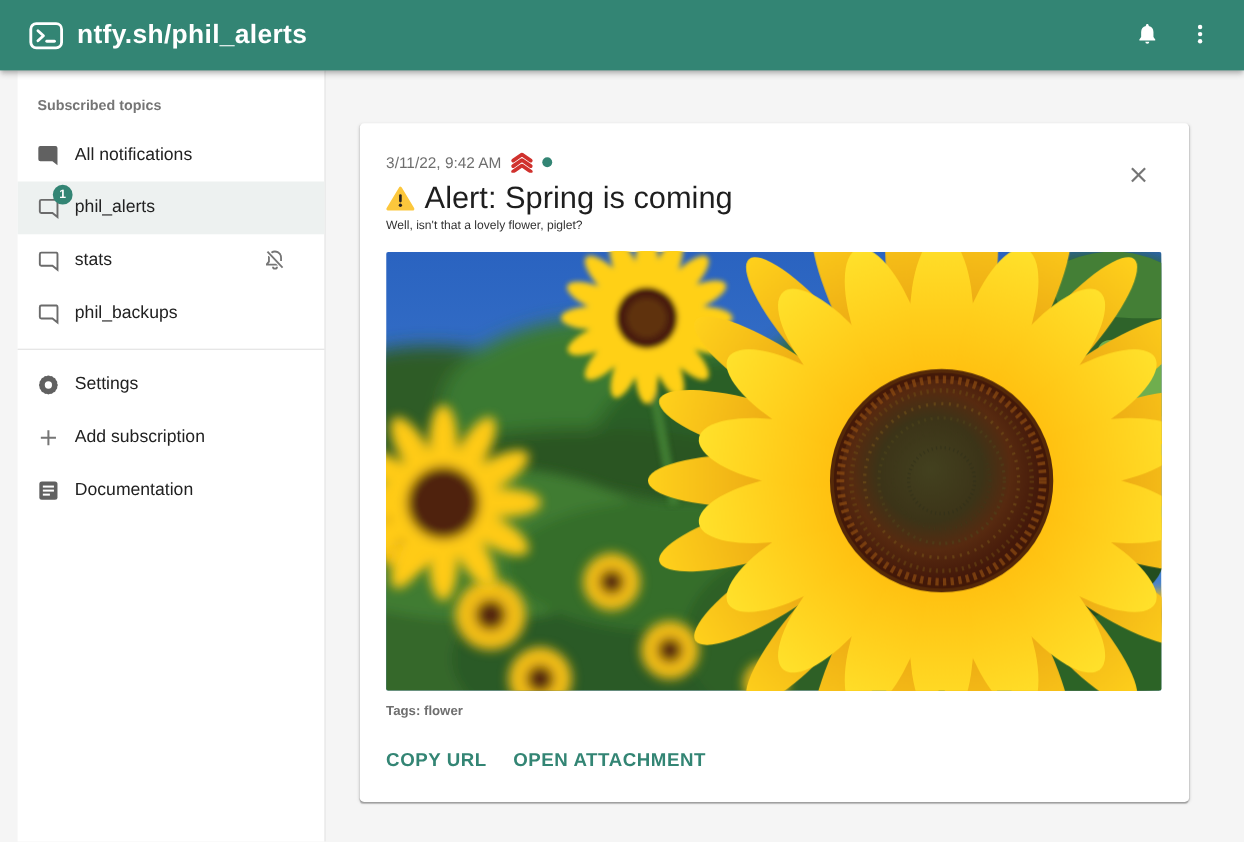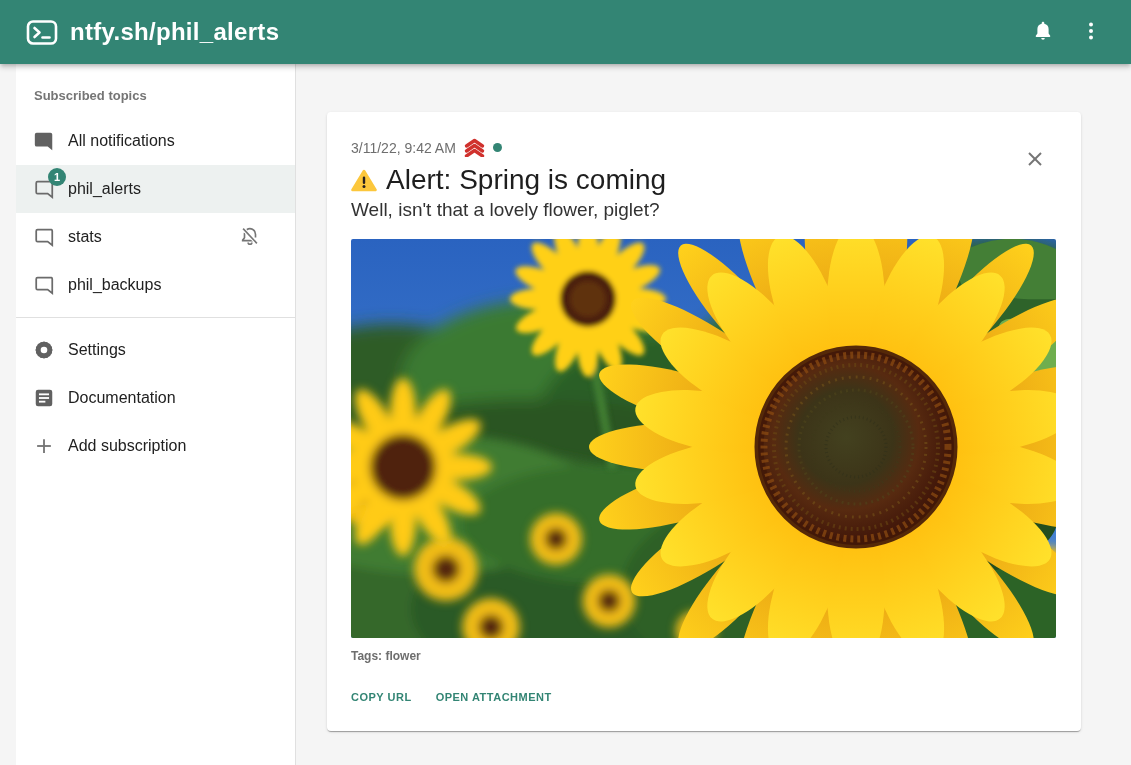--- a/index.html
+++ b/index.html
@@ -50,27 +50,27 @@
     box-shadow:0 2px 1px -1px rgba(0,0,0,.2), 0 1px 1px 0 rgba(0,0,0,.14), 0 1px 3px 0 rgba(0,0,0,.12);
     padding:26px 24px 24px 24px;
   }
   .close-btn {
     position:absolute; top:28px; right:26px; width:40px; height:40px; border:none;
     background:transparent; cursor:pointer; display:flex; align-items:center; justify-content:center; border-radius:50%;
   }
   .meta { display:flex; align-items:center; gap:7px; font-size:14px; color:#6e6e6e; }
   .unread-dot { width:9px; height:9px; border-radius:50%; background:#338574; display:inline-block; }
   .card h2 { margin-top:7px; font-size:28px; font-weight:400; color:#1e1e1e; display:flex; align-items:center; gap:9px; }
-  .card .body { margin-top:3px; font-size:19px; color:#323232; }
+  .card .body { margin-top:3px; font-size:11px; color:#323232; }
   .attachment { width:705px; height:399px; margin-top:18px; border-radius:2px; overflow:hidden; line-height:0; cursor:pointer; }
   .tags { margin-top:11px; font-size:12px; color:#6e6e6e;font-weight:bold; }
   .actions { margin-top:24px; display:flex; gap:24px; }
   .actions button {
     border:none; background:transparent; color:#338574; font-family:"Liberation Sans",sans-serif;
-    font-size:11px; font-weight:700; letter-spacing:.5px; cursor:pointer; padding:4px 0;
+    font-size:17px; font-weight:700; letter-spacing:.5px; cursor:pointer; padding:4px 0;
   }
 </style>
 </head>
 <body>
 
 <header class="appbar">
   <span class="logo">
     <svg width="32" height="27" viewBox="0 0 32 27">
       <rect x="2" y="2.5" width="28" height="22" rx="5" fill="none" stroke="#fff" stroke-width="2.6"></rect>
       <polyline points="8.5,9 13.5,13.5 8.5,18" fill="none" stroke="#fff" stroke-width="2.6" stroke-linecap="round" stroke-linejoin="round"></polyline>
@@ -158,37 +158,37 @@
         </g>
         <circle cx="12" cy="12" r="3.6" fill="#fff"></circle>
       </svg>
     </span>
     <span class="label">Settings</span>
   </div>
 
   <div class="nav-item">
     <span class="licon">
       <svg width="22" height="22" viewBox="0 0 24 24">
+        <line x1="12" y1="4.5" x2="12" y2="19.5" stroke="#757575" stroke-width="2"></line>
+        <line x1="4.5" y1="12" x2="19.5" y2="12" stroke="#757575" stroke-width="2"></line>
+      </svg>
+    </span>
+    <span class="label">Add subscription</span>
+  </div>
+
+  <div class="nav-item">
+    <span class="licon">
+      <svg width="22" height="22" viewBox="0 0 24 24">
         <rect x="3" y="3" width="18" height="18" rx="2.5" fill="#616161"></rect>
         <rect x="6.5" y="7" width="11" height="2" fill="#fff"></rect>
         <rect x="6.5" y="11" width="11" height="2" fill="#fff"></rect>
         <rect x="6.5" y="15" width="7" height="2" fill="#fff"></rect>
       </svg>
     </span>
     <span class="label">Documentation</span>
-  </div>
-
-  <div class="nav-item">
-    <span class="licon">
-      <svg width="22" height="22" viewBox="0 0 24 24">
-        <line x1="12" y1="4.5" x2="12" y2="19.5" stroke="#757575" stroke-width="2"></line>
-        <line x1="4.5" y1="12" x2="19.5" y2="12" stroke="#757575" stroke-width="2"></line>
-      </svg>
-    </span>
-    <span class="label">Add subscription</span>
   </div>
 </aside>
 
 <main class="main">
   <div class="card">
 
     <button class="close-btn">
       <span>
         <svg width="20" height="20" viewBox="0 0 20 20">
           <line x1="4" y1="4" x2="16" y2="16" stroke="#757575" stroke-width="2"></line>

